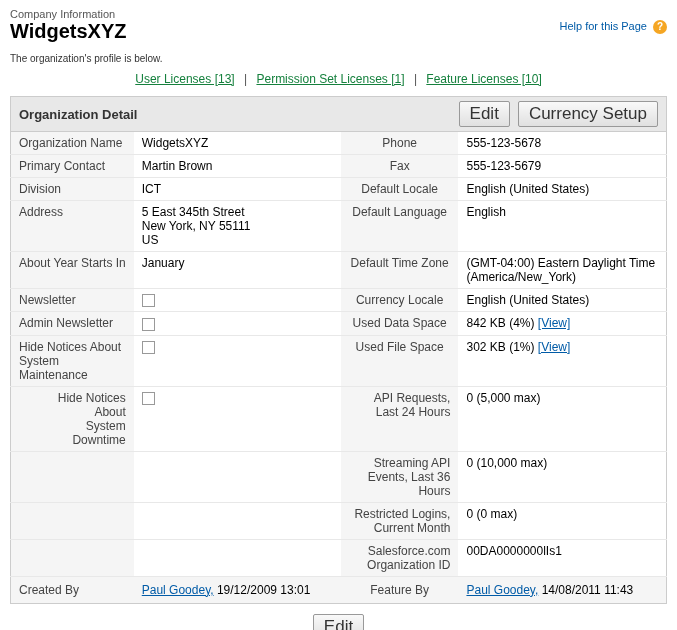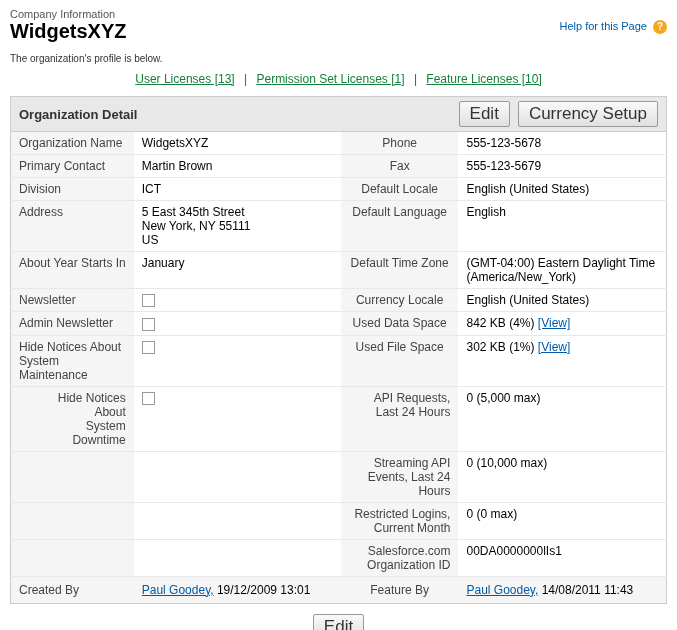--- a/index.html
+++ b/index.html
@@ -243,21 +243,21 @@
       <td class="label-cell" style="white-space: normal; text-align: right; padding-left: 42px;">Hide Notices About System Downtime</td>
       <td class="value-cell checkbox-cell">
         <span class="fake-checkbox"></span>
       </td>
       <td class="label-cell-right" style="white-space: normal; text-align: right;">API Requests, Last 24 Hours</td>
       <td class="value-cell-right">0 (5,000 max)</td>
     </tr>
     <tr>
       <td class="label-cell"></td>
       <td class="value-cell"></td>
-      <td class="label-cell-right" style="white-space: normal; text-align: right;">Streaming API Events, Last 24 Hours</td>
+      <td class="label-cell-right" style="white-space: normal; text-align: right;">Streaming API Events, Last 36 Hours</td>
       <td class="value-cell-right">0 (10,000 max)</td>
     </tr>
     <tr>
       <td class="label-cell"></td>
       <td class="value-cell"></td>
       <td class="label-cell-right" style="white-space: normal; text-align: right;">Restricted Logins, Current Month</td>
       <td class="value-cell-right">0 (0 max)</td>
     </tr>
     <tr>
       <td class="label-cell"></td>

